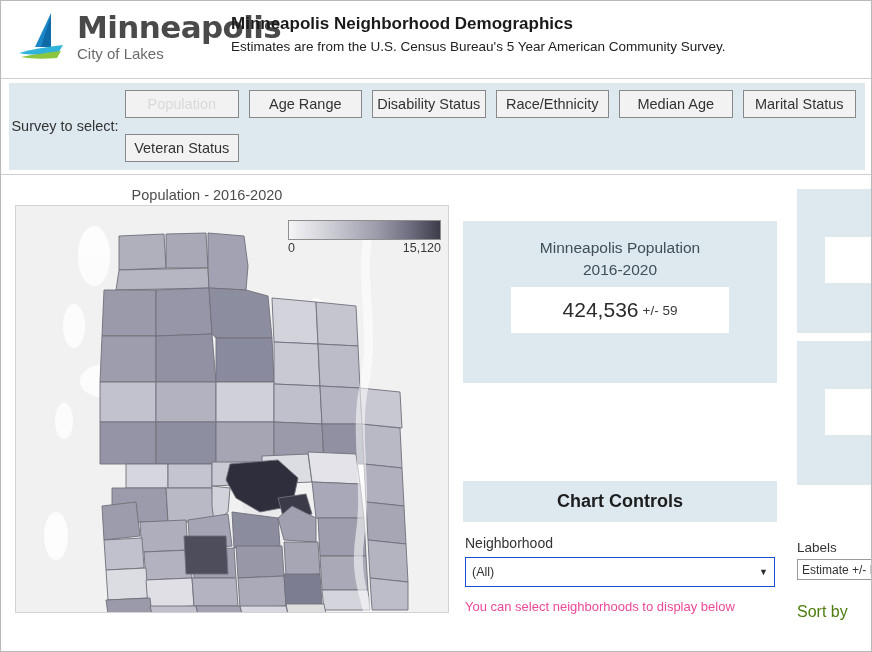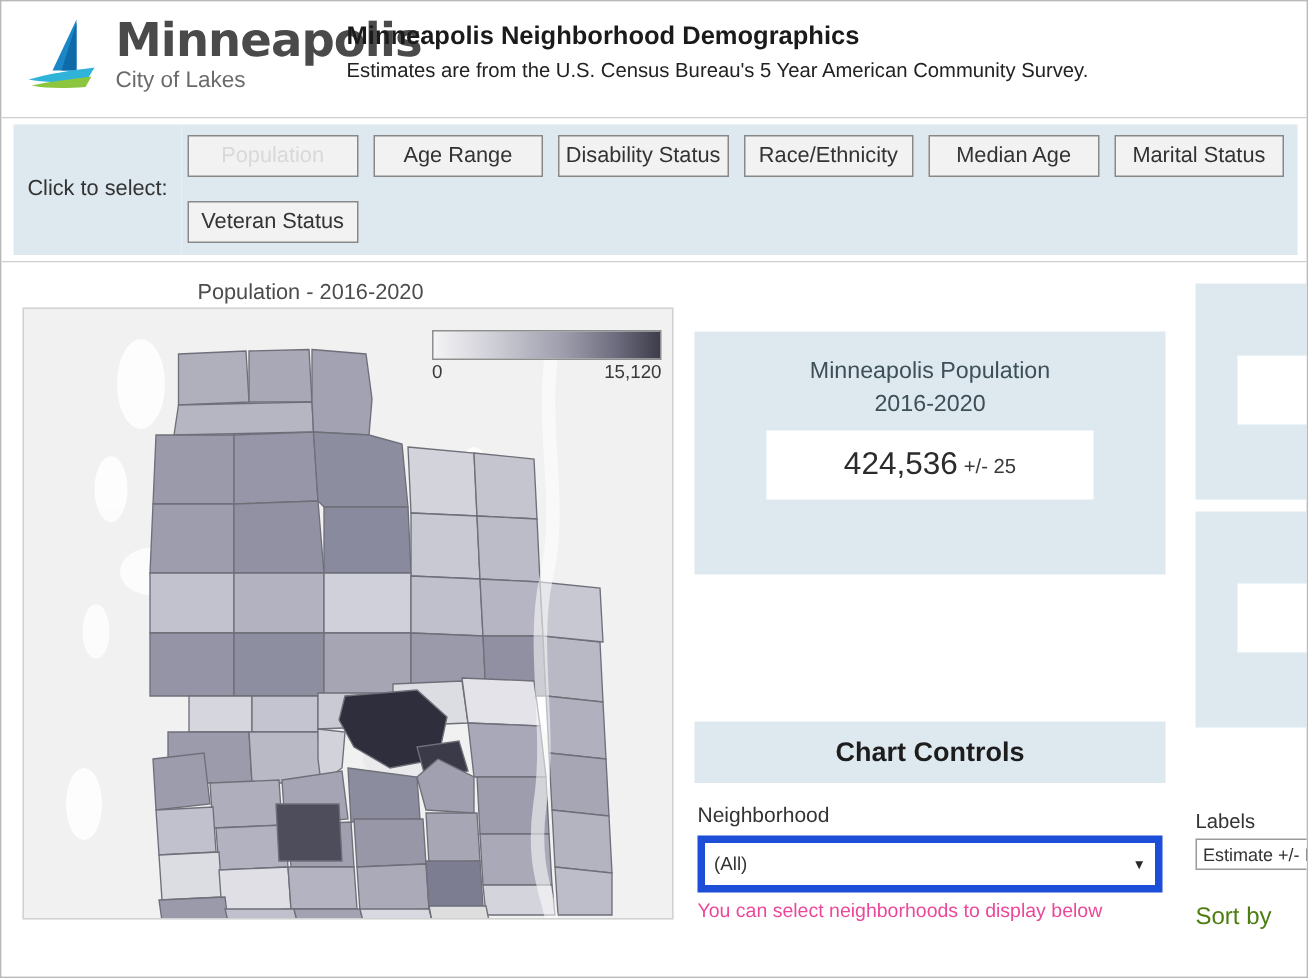--- a/index.html
+++ b/index.html
@@ -221,21 +221,21 @@
     position: absolute;
     font-size: 14px;
     color: #333333;
   }
   .nb-label { left: 2px; top: 360px; }
   .nb-select {
     position: absolute;
     left: 2px; top: 382px;
     width: 310px; height: 21px;
     background: #ffffff;
-    border: 5px solid #1d4ed8;
+    border: 1px solid #1d4ed8;
     display: flex;
     align-items: center;
     padding: 14px 6px;
     font-size: 12.5px;
     color: #333333;
     cursor: pointer;
   }
   .nb-select .caret { margin-left: auto; font-size: 9px; color: #2a2a2a; }
   .nb-hint {
     position: absolute;
@@ -312,21 +312,21 @@
     </div>
     <div class="title-block">
       <div class="page-title">Minneapolis Neighborhood Demographics</div>
       <div class="page-sub">Estimates are from the U.S. Census Bureau's 5 Year American Community Survey.</div>
     </div>
   </div>
 
   <div class="btnbar-wrap">
     <div class="btnbar">
       <div class="click-select">
-        <span>Click to select:</span>
+        <span>Survey to select:</span>
       </div>
       <div class="btn-grid">
         <div class="cat-btn selected">Population</div>
         <div class="cat-btn">Age Range</div>
         <div class="cat-btn">Disability Status</div>
         <div class="cat-btn">Race/Ethnicity</div>
         <div class="cat-btn">Median Age</div>
         <div class="cat-btn">Marital Status</div>
         <div class="cat-btn">Veteran Status</div>
       </div>
@@ -463,21 +463,21 @@
 
     <div class="center-col">
 
       <div class="pop-card">
         <div class="pop-card-title">
           <div>Minneapolis Population</div>
           <div>2016-2020</div>
         </div>
         <div class="pop-value-box">
           <span class="pop-value">424,536</span>
-          <span class="pop-moe">+/- 25</span>
+          <span class="pop-moe">+/- 59</span>
         </div>
       </div>
 
       <div class="chart-controls-hdr">Chart Controls</div>
 
       <div class="field-label nb-label">Neighborhood</div>
 
       <div class="nb-select">
         <span>(All)</span>
         <span class="caret">▼</span>

